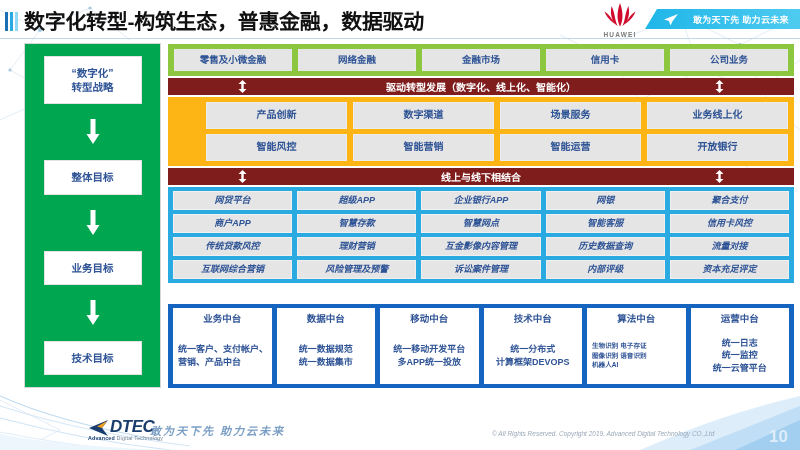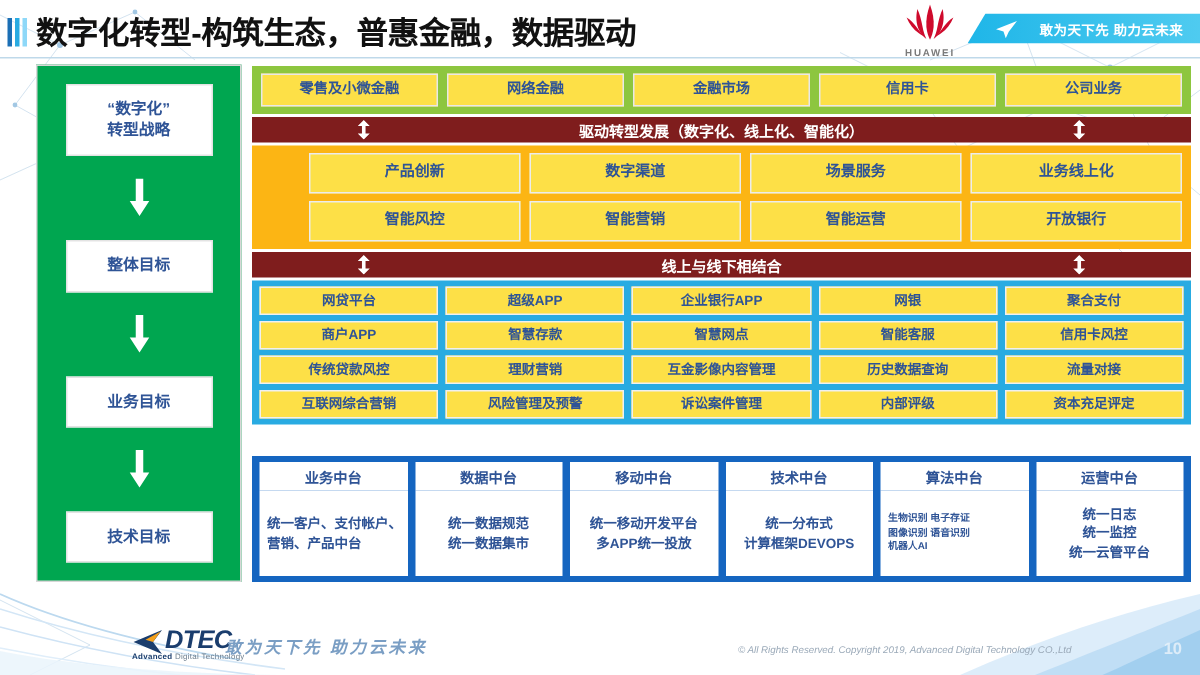--- a/index.html
+++ b/index.html
@@ -53,21 +53,21 @@
     padding:9px 2px;line-height:1.35;
   }
   .side-arrow{width:14px;height:26px;display:block;}
 
   .right{position:absolute;left:168px;top:0;width:626px;height:352px;}
 
   
   .band{position:absolute;left:0;box-sizing:border-box;}
   .band-inner{display:flex;gap:6px;box-sizing:border-box;width:100%;height:100%;}
   .cell{
-    background:#fde047;box-sizing:border-box;flex:1;
+    background:#e5e5e5;box-sizing:border-box;flex:1;
     display:flex;align-items:center;justify-content:center;
     color:#2f5496;font-weight:bold;text-align:center;line-height:1.25;
   }
 
   
   .band-green{top:4px;width:626px;height:32px;background:#8dc63f;padding:5px 6px;}
   .band-green .cell{font-size:9.5px;border:1px solid #e8e8e8;}
 
   
   .bar{
@@ -83,21 +83,21 @@
   .bar3{top:245px;}
 
   
   .band-orange{top:57px;width:626px;height:69px;background:#fcb514;padding:5px 6px;}
   .orange-rows{display:flex;flex-direction:column;gap:5px;width:100%;height:100%;}
   .orange-rows .row{display:flex;gap:6px;flex:1;padding-left:32px;}
   .band-orange .cell{font-size:10px;border:1px solid #ececec;}
 
   
   .band-blue{top:147px;width:626px;height:96px;background:#29abe2;padding:4px 5px;}
-  .blue-rows{display:flex;flex-direction:column;gap:4px;width:100%;height:100%;}
+  .blue-rows{display:flex;flex-direction:column;gap:4px;width:100%;height:100%;font-style:italic;}
   .blue-rows .row{display:flex;gap:5px;flex:1;}
   .band-blue .cell{font-size:9px;border:1px solid #f0f0f0;}
 
   
   .band-dblue{top:264px;width:626px;height:84px;background:#1565c0;padding:4px 5px;}
   .dblue-cols{display:flex;gap:5px;width:100%;height:100%;}
   .dcol{flex:1;display:flex;flex-direction:column;gap:0;}
   .dcol .head{
     background:#fff;height:19px;flex:0 0 19px;display:flex;align-items:center;justify-content:center;
     color:#2f5496;font-size:9.5px;font-weight:bold;
@@ -118,21 +118,21 @@
   .dtec-sub b{color:#1a3d6d;}
   .dtec-slogan{
     position:absolute;left:150px;top:27px;font-size:11px;font-weight:bold;color:#7a9ec4;
     font-style:italic;letter-spacing:2px;white-space:nowrap;
   }
   .copyright{
     position:absolute;left:492px;top:430px;font-size:6.5px;color:#9aa9b8;font-style:italic;
     white-space:nowrap;z-index:7;
   }
   .page-num{
-    position:absolute;right:12px;top:427px;font-size:11px;font-weight:bold;color:#e8f2fa;
+    position:absolute;right:12px;top:427px;font-size:17px;font-weight:bold;color:#e8f2fa;
     z-index:7;opacity:.85;
   }
 </style>
 </head>
 <body>
 
 <div class="slide">
 
   <svg class="bg-net" width="800" height="450" viewBox="0 0 800 450">
     <g stroke="#c9dcec" stroke-width="0.6" fill="none" opacity="0.9">

